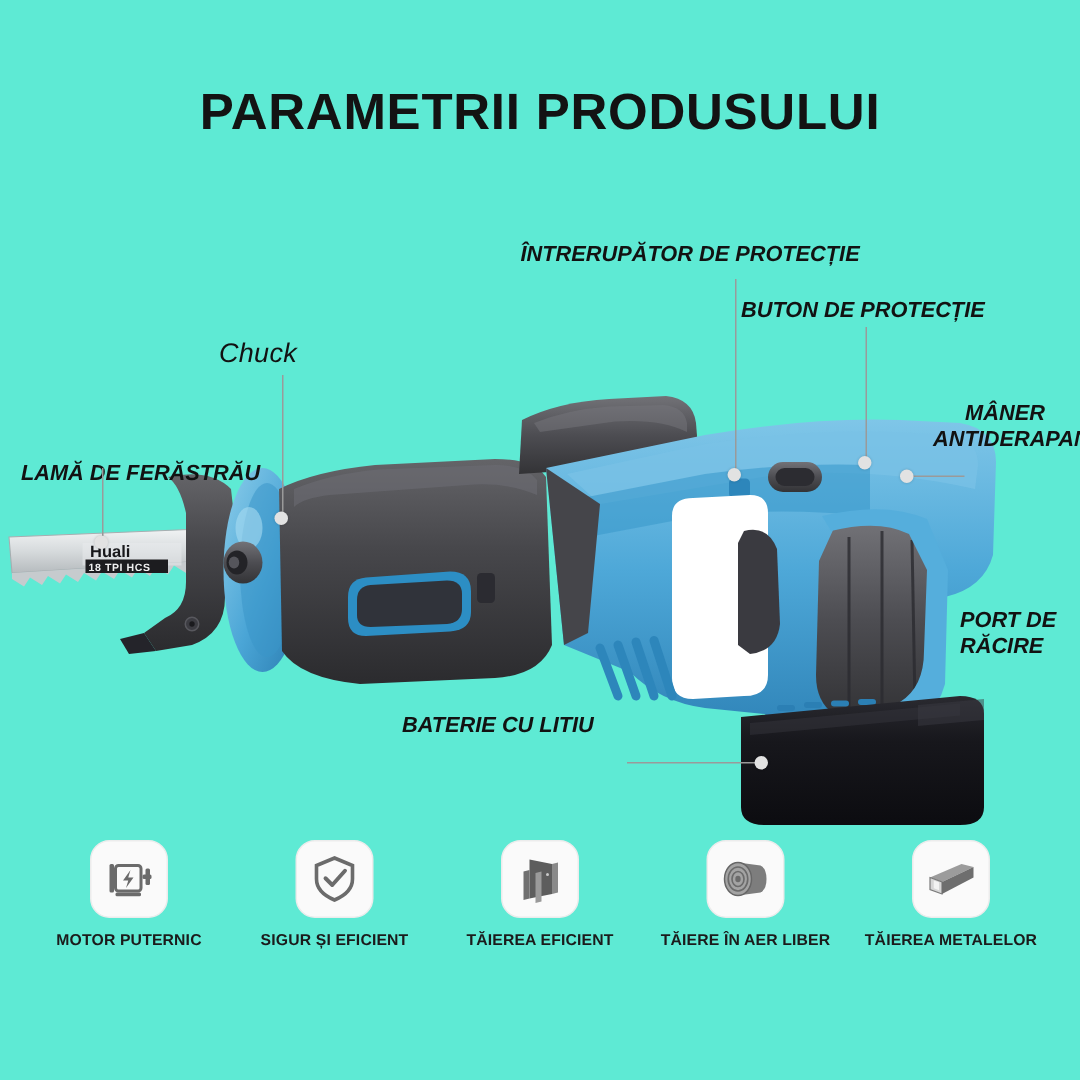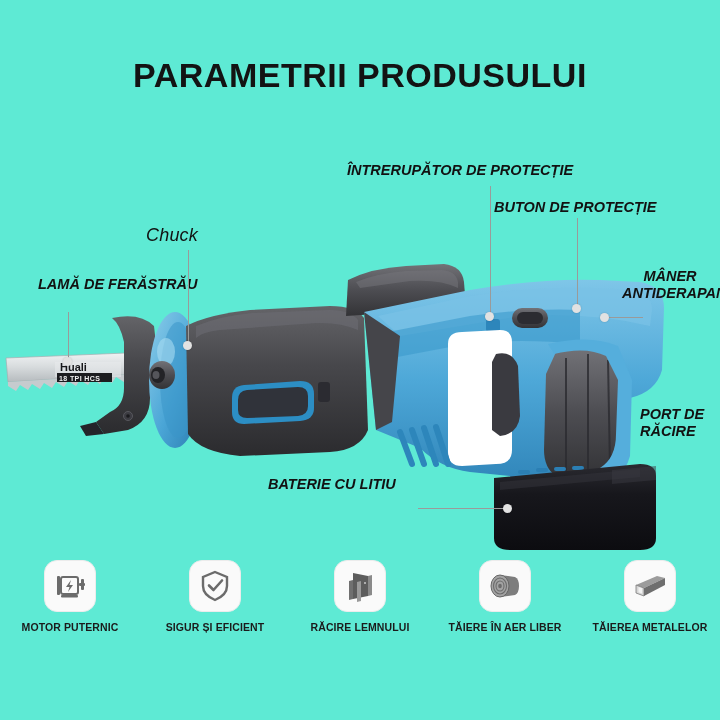--- a/index.html
+++ b/index.html
@@ -47,21 +47,21 @@
     background:#e2e2e2;box-shadow:0 0 2px rgba(0,0,0,.18);
   }
 
   
   #tool{position:absolute;left:0;top:130px;width:720px;height:420px;}
 
   
   .features{
     position:absolute;left:0;top:560px;width:720px;height:100px;
     display:flex;justify-content:space-between;
-    padding:0 16px;box-sizing:border-box;
+    padding:0 32px;box-sizing:border-box;
   }
   .feature{
     width:108px;display:flex;flex-direction:column;align-items:center;
   }
   .feat-tile{
     width:52px;height:52px;border-radius:13px;
     background:#fafafa;border:1px solid #ececec;
     display:flex;align-items:center;justify-content:center;
     box-sizing:border-box;
   }
@@ -229,21 +229,21 @@
 
       <g>
         <path d="M494 348 L640 334 Q656 334 656 346 L656 408
                  Q656 420 640 420 L510 420 Q494 420 494 408 Z" fill="url(#gBlack)"></path>
         <path d="M500 352 L640 339 L640 347 L500 360 Z" fill="#33333a" opacity="0.55"></path>
         <path d="M612 340 L656 336 L656 350 L612 354 Z" fill="#3a3a42" opacity="0.5"></path>
       </g>
     </svg>
   </div>
 
-  <div class="callout" style="left:14px;top:276px;margin-left:24px;">LAMĂ DE FERĂSTRĂU</div>
+  <div class="callout" style="left:14px;top:308px;">LAMĂ DE FERĂSTRĂU</div>
   <div class="leader-v" style="left:68px;top:312px;height:48px;"></div>
   <div class="leader-dot" style="left:63px;top:357px;"></div>
 
   <div class="callout plain" style="left:146px;top:225px;">Chuck</div>
   <div class="leader-v" style="left:188px;top:250px;height:95px;"></div>
   <div class="leader-dot" style="left:183px;top:341px;"></div>
 
   <div class="callout" style="left:347px;top:162px;">ÎNTRERUPĂTOR DE PROTECȚIE</div>
   <div class="leader-v" style="left:490px;top:186px;height:130px;"></div>
   <div class="leader-dot" style="left:485px;top:312px;"></div>
@@ -297,21 +297,21 @@
     <div class="feature">
       <div class="feat-tile">
         <svg width="32" height="32" viewBox="0 0 32 32">
           <path d="M9 3 L24 6 L24 26 L9 29 Z" fill="#5d5d5d"></path>
           <path d="M24 6 L28 5 L28 25 L24 26 Z" fill="#8a8a8a"></path>
           <path d="M5 11 L9 10 L9 29 L5 30 Z" fill="#707070"></path>
           <path d="M13 12 L17 11 L17 31 L13 32 Z" fill="#9a9a9a"></path>
           <circle cx="21" cy="13" r="1" fill="#c9c9c9"></circle>
         </svg>
       </div>
-      <div class="feat-label">RĂCIRE LEMNULUI</div>
+      <div class="feat-label">TĂIEREA EFICIENT</div>
     </div>
 
     <div class="feature">
       <div class="feat-tile">
         <svg width="34" height="30" viewBox="0 0 34 30">
           <path d="M12 4 L27 6 Q31 8 31 15 Q31 22 27 24 L12 26 Z" fill="#7d7d7d"></path>
           <ellipse cx="12" cy="15" rx="9" ry="11" fill="#a3a3a3" stroke="#666" stroke-width="1"></ellipse>
           <ellipse cx="12" cy="15" rx="6.5" ry="8" fill="none" stroke="#6b6b6b" stroke-width="1.1"></ellipse>
           <ellipse cx="12" cy="15" rx="4" ry="5" fill="none" stroke="#6b6b6b" stroke-width="1.1"></ellipse>
           <ellipse cx="12" cy="15" rx="1.8" ry="2.2" fill="#6b6b6b"></ellipse>

